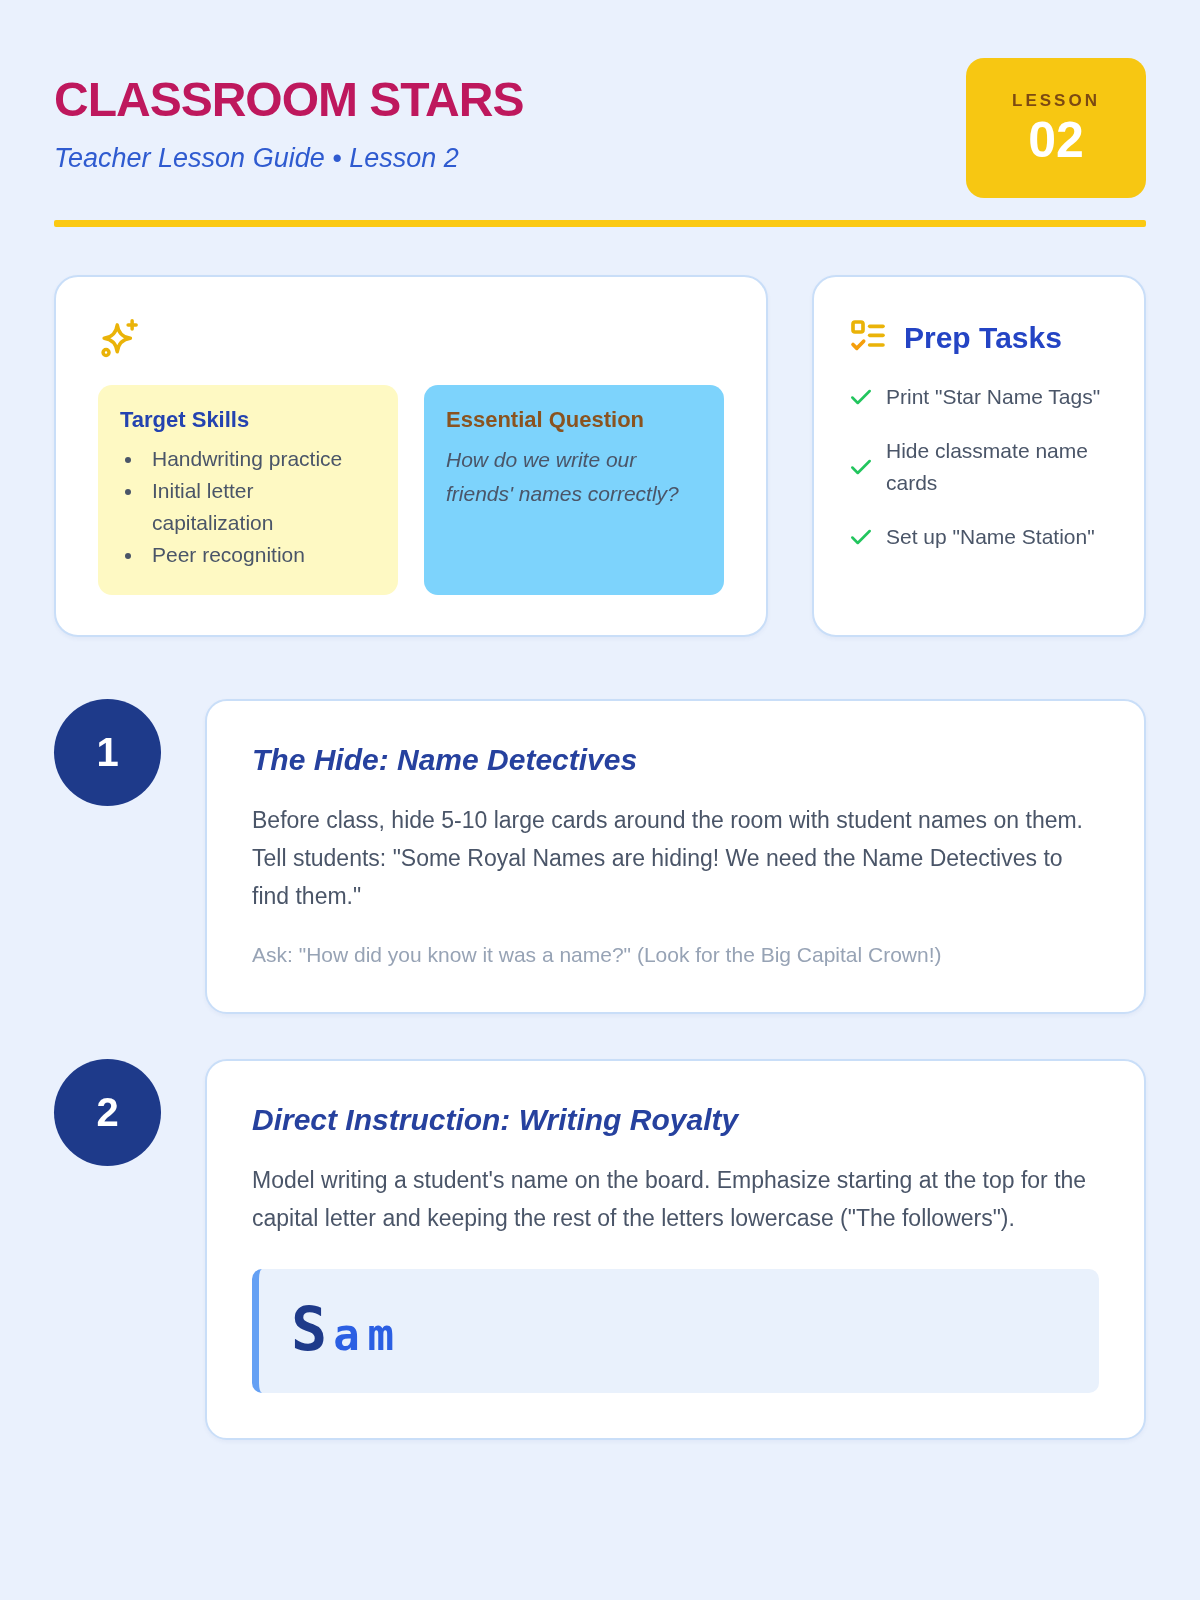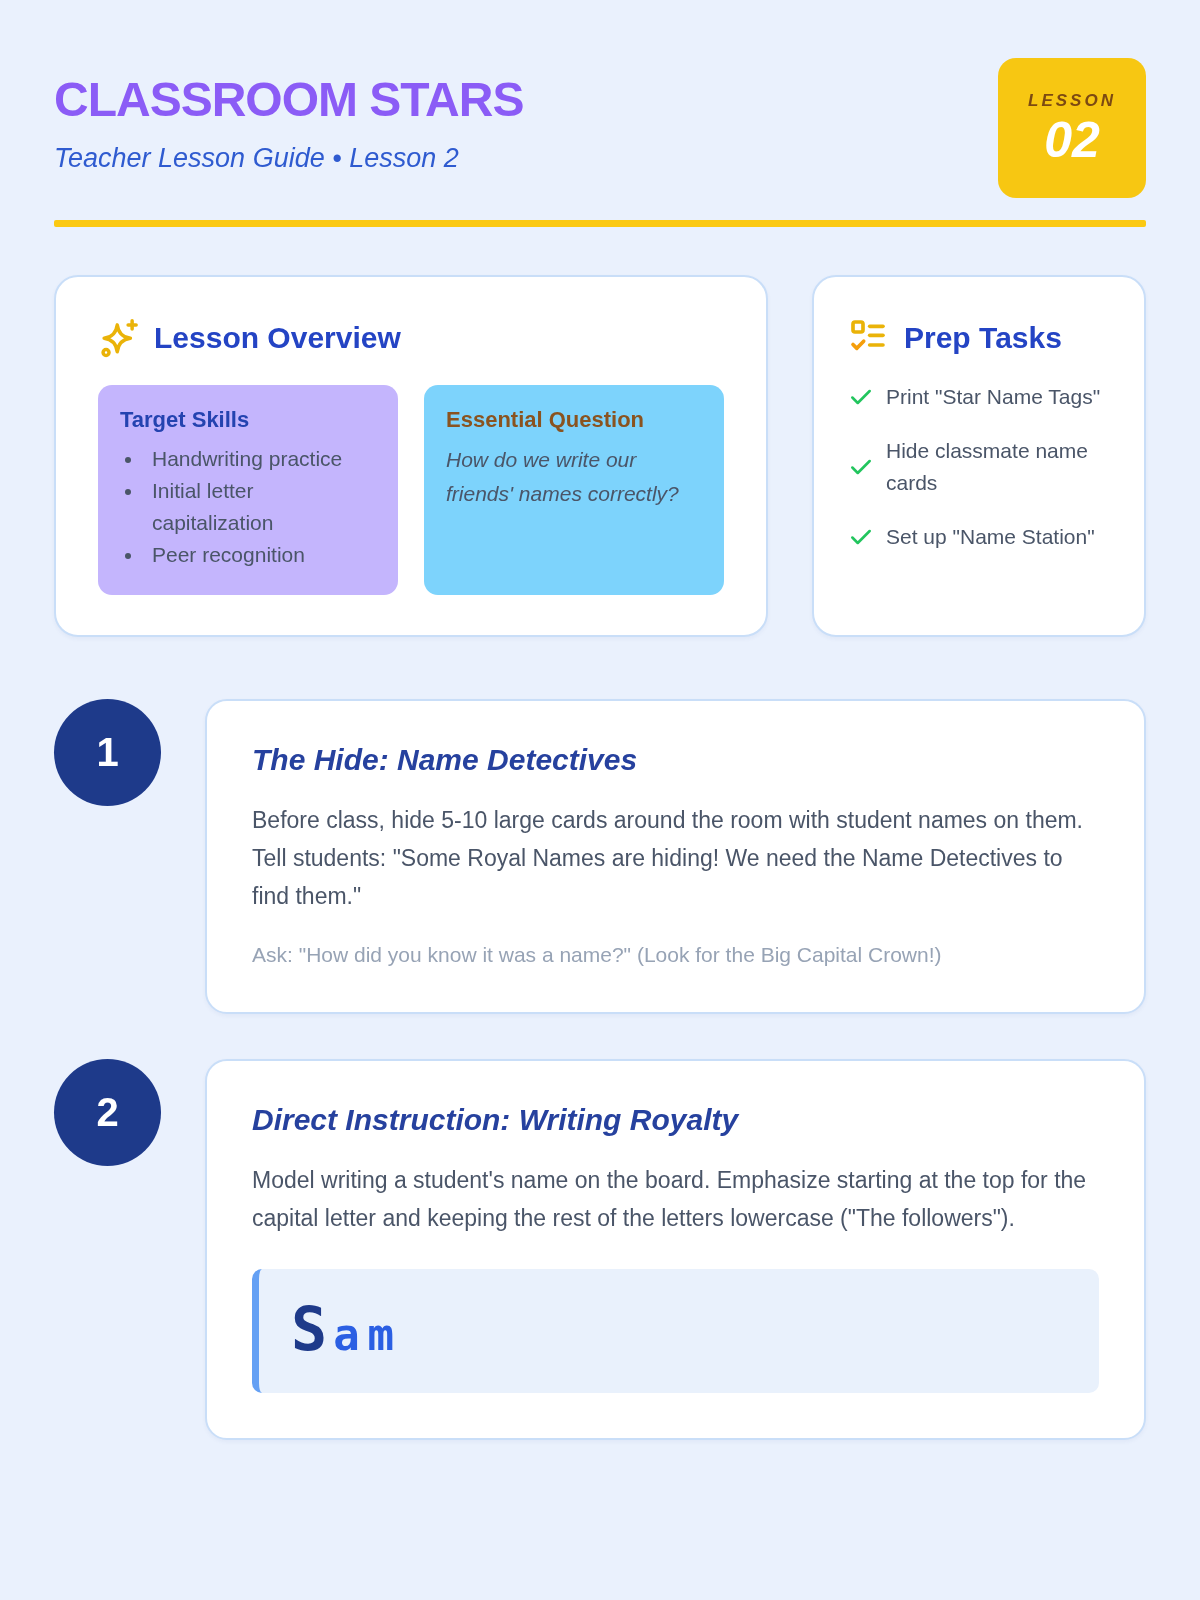--- a/index.html
+++ b/index.html
@@ -15,33 +15,32 @@
     padding: 58px 54px 0 54px;
     overflow: hidden;
   }
 
   
   .header { display: flex; justify-content: space-between; align-items: flex-start; }
   .title-block { margin-top: 14px; }
   .doc-title {
     margin: 0;
     font-size: 48px; font-weight: 900; letter-spacing: -1px;
-    color: #8b5cf6;
+    color: #be185d;
   }
   .doc-subtitle {
     margin-top: 16px;
     font-size: 27px; font-weight: 400; font-style: italic;
     color: #2F5BD0;
   }
   .lesson-badge {
-    width: 148px; height: 140px;
+    width: 180px; height: 140px;
     background: #F7C712; border-radius: 18px;
     display: flex; flex-direction: column; align-items: center; justify-content: center;
     gap: 4px;
-    font-style: italic;
   }
   .lesson-badge .badge-label {
     font-size: 17px; font-weight: 700; letter-spacing: 3px; color: #7C4A12;
   }
   .lesson-badge .badge-number {
     font-size: 50px; font-weight: 800; color: #FFFFFF; line-height: 1;
   }
   .divider { height: 7px; background: #FBC913; margin-top: 22px; border-radius: 2px; }
 
   
@@ -61,21 +60,21 @@
   }
   .icon-wrap { display: inline-flex; width: 42px; height: 42px; }
 
   .overview-body {
     margin-top: 24px;
     font-size: 23px; line-height: 38px; color: #4A5568;
   }
 
   .mini-boxes { display: flex; gap: 26px; margin-top: 26px; }
   .mini-box { flex: 1; border-radius: 14px; padding: 22px 22px 24px 22px; }
-  .skills-box { background: #c4b5fd; }
+  .skills-box { background: #fef9c3; }
   .eq-box { background: #7dd3fc; }
   .mini-box-title { font-size: 22px; font-weight: 800; }
   .skills-box .mini-box-title { color: #2443B0; }
   .eq-box .mini-box-title { color: #8A531F; }
   .skills-list { margin: 10px 0 0 0; padding-left: 24px; }
   .skills-list li {
     font-size: 21px; color: #4A5568; line-height: 32px;
     padding-left: 8px;
   }
   .skills-list li::marker { color: #4A5568; }
@@ -159,21 +158,20 @@
 
     <div class="card overview-card">
       <div class="card-heading">
         <span class="icon-wrap">
           <svg viewBox="0 0 24 24" width="42" height="42" fill="none" stroke="#EAB308" stroke-width="2" stroke-linecap="round" stroke-linejoin="round">
             <path d="M11 4.5 C11.6 9.3 13.9 11.6 18.5 12.2 C13.9 12.8 11.6 15.1 11 19.9 C10.4 15.1 8.1 12.8 3.5 12.2 C8.1 11.6 10.4 9.3 11 4.5 Z"></path>
             <path d="M19.5 2.2 v4.6 M17.2 4.5 h4.6"></path>
             <circle cx="4.6" cy="20.3" r="1.7"></circle>
           </svg>
         </span>
-        <span class="heading-text">Lesson Overview</span>
       </div>
       <div class="mini-boxes">
         <div class="mini-box skills-box">
           <div class="mini-box-title">Target Skills</div>
           <ul class="skills-list">
             <li>Handwriting practice</li>
             <li>Initial letter capitalization</li>
             <li>Peer recognition</li>
           </ul>
         </div>

